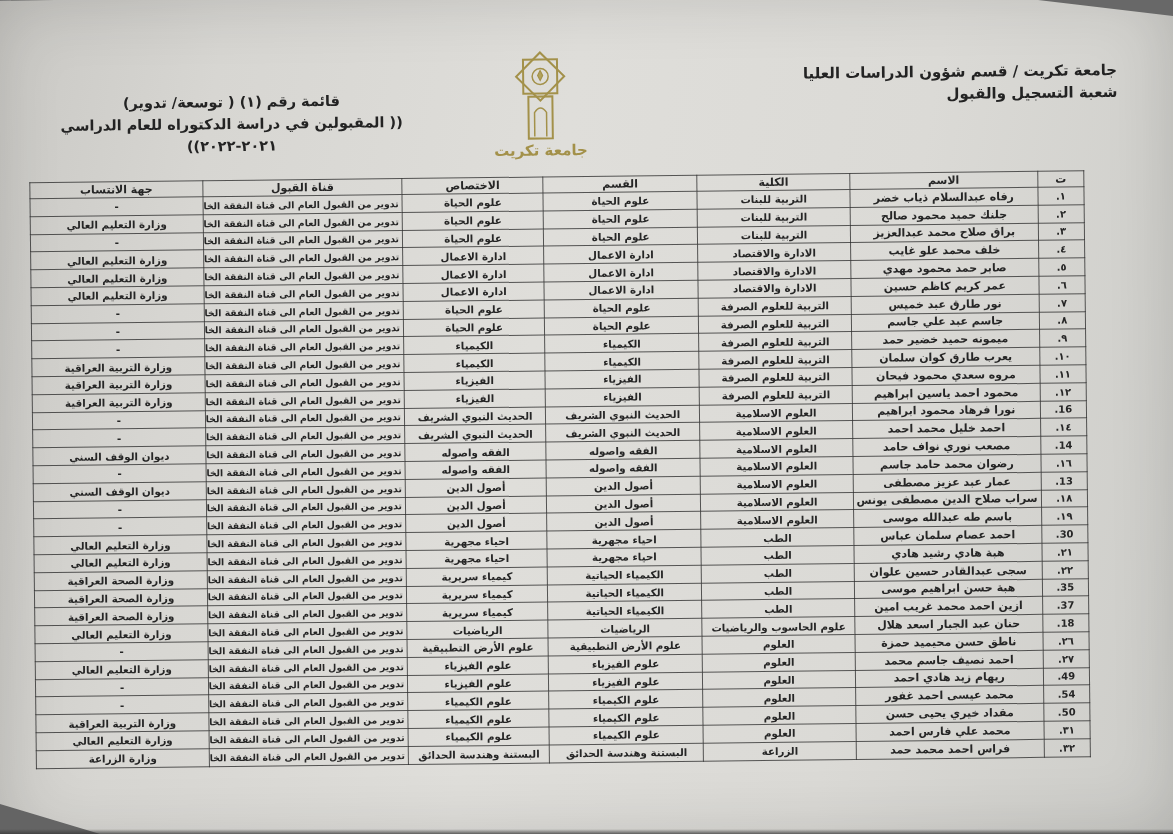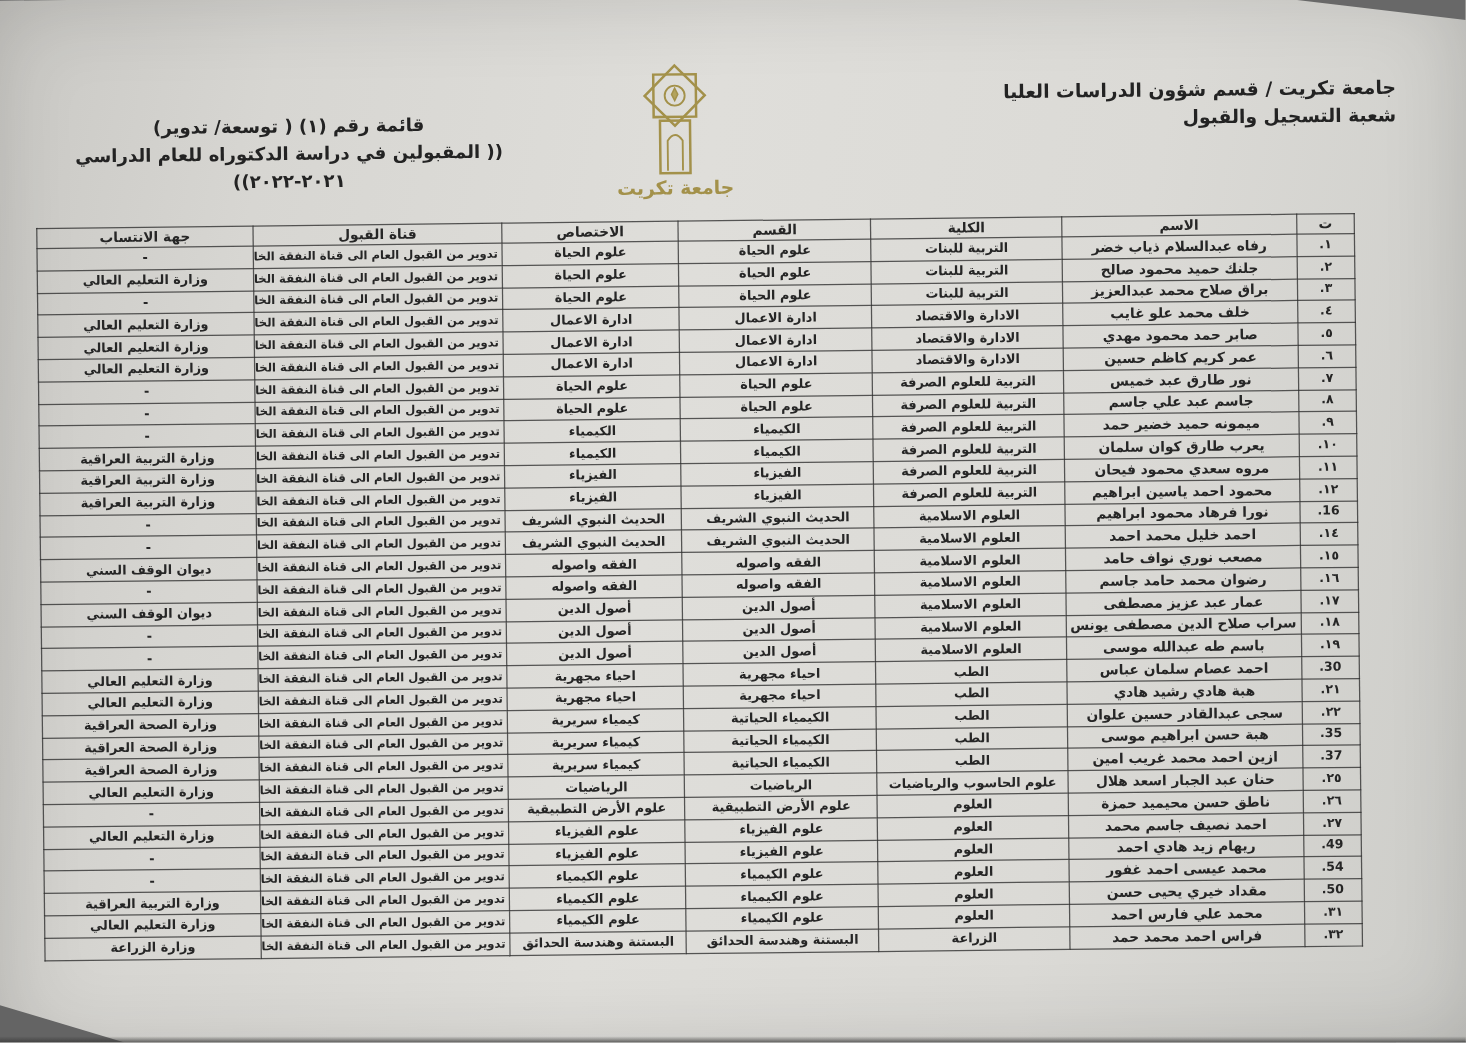--- a/index.html
+++ b/index.html
@@ -226,39 +226,39 @@
           <tr>
             <td class="c-no">١٤.</td>
             <td class="c-name">احمد خليل محمد احمد</td>
             <td class="c-college">العلوم الاسلامية</td>
             <td class="c-dept">الحديث النبوي الشريف</td>
             <td class="c-spec">الحديث النبوي الشريف</td>
             <td class="c-channel">تدوير من القبول العام الى قناة النفقة الخاصة</td>
             <td class="c-affil">-</td>
           </tr>
           <tr>
-            <td class="c-no">١٥.</td>
+            <td class="c-no">14.</td>
             <td class="c-name">مصعب نوري نواف حامد</td>
             <td class="c-college">العلوم الاسلامية</td>
             <td class="c-dept">الفقه واصوله</td>
             <td class="c-spec">الفقه واصوله</td>
             <td class="c-channel">تدوير من القبول العام الى قناة النفقة الخاصة</td>
             <td class="c-affil">ديوان الوقف السني</td>
           </tr>
           <tr>
             <td class="c-no">١٦.</td>
             <td class="c-name">رضوان محمد حامد جاسم</td>
             <td class="c-college">العلوم الاسلامية</td>
             <td class="c-dept">الفقه واصوله</td>
             <td class="c-spec">الفقه واصوله</td>
             <td class="c-channel">تدوير من القبول العام الى قناة النفقة الخاصة</td>
             <td class="c-affil">-</td>
           </tr>
           <tr>
-            <td class="c-no">١٧.</td>
+            <td class="c-no">13.</td>
             <td class="c-name">عمار عبد عزيز مصطفى</td>
             <td class="c-college">العلوم الاسلامية</td>
             <td class="c-dept">أصول الدين</td>
             <td class="c-spec">أصول الدين</td>
             <td class="c-channel">تدوير من القبول العام الى قناة النفقة الخاصة</td>
             <td class="c-affil">ديوان الوقف السني</td>
           </tr>
           <tr>
             <td class="c-no">١٨.</td>
             <td class="c-name">سراب صلاح الدين مصطفى يونس</td>
@@ -316,21 +316,21 @@
           <tr>
             <td class="c-no">37.</td>
             <td class="c-name">ازين احمد محمد غريب امين</td>
             <td class="c-college">الطب</td>
             <td class="c-dept">الكيمياء الحياتية</td>
             <td class="c-spec">كيمياء سريرية</td>
             <td class="c-channel">تدوير من القبول العام الى قناة النفقة الخاصة</td>
             <td class="c-affil">وزارة الصحة العراقية</td>
           </tr>
           <tr>
-            <td class="c-no">٢٥.</td>
+            <td class="c-no">18.</td>
             <td class="c-name">حنان عبد الجبار اسعد هلال</td>
             <td class="c-college">علوم الحاسوب والرياضيات</td>
             <td class="c-dept">الرياضيات</td>
             <td class="c-spec">الرياضيات</td>
             <td class="c-channel">تدوير من القبول العام الى قناة النفقة الخاصة</td>
             <td class="c-affil">وزارة التعليم العالي</td>
           </tr>
           <tr>
             <td class="c-no">٢٦.</td>
             <td class="c-name">ناطق حسن محيميد حمزة</td>

